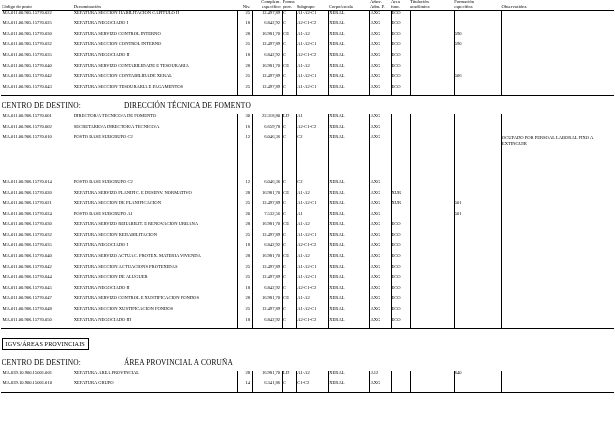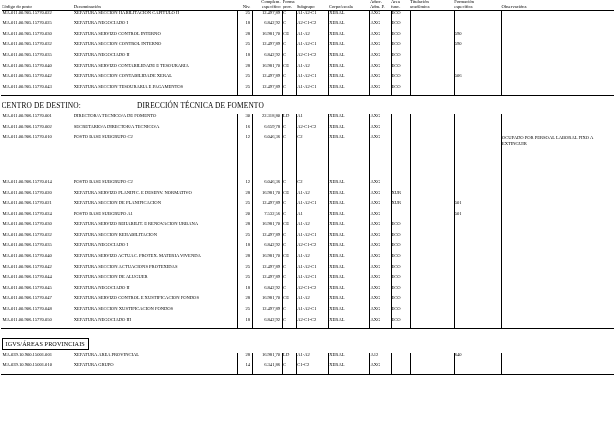--- a/index.html
+++ b/index.html
@@ -77,21 +77,21 @@
     padding-bottom: 4px;
   }
   .sect-wrap {
     position: relative;
     font-size: 7.4px;
     letter-spacing: 0.15px;
   }
   .sect-label { display: inline-block; font-family: Liberation Serif, serif; }
   .sect-value {
     display: inline-block;
-    margin-left: 56px;
+    margin-left: 43px;
   }
   tr.group td {
     border-left: none !important;
     height: auto;
     padding-top: 9px;
     padding-bottom: 3px;
   }
   .group-box {
     display: inline-block;
     border: 0.7px solid #000;
@@ -550,20 +550,25 @@
           <td class="">&nbsp;</td>
           <td class="">&nbsp;</td>
           <td class="obs">&nbsp;</td>
         </tr>
         <tr class="endrule">
           <td colspan="12"></td>
         </tr>
         <tr class="group">
           <td colspan="12"><span class="group-box">IGVS/ÁREAS PROVINCIAIS</span></td>
         </tr>
+        <tr class="section">
+          <td colspan="12">
+            <div class="sect-wrap"><span class="sect-label">CENTRO DE DESTINO:</span><span class="sect-value">ÁREA PROVINCIAL A CORUÑA</span></div>
+          </td>
+        </tr>
         <tr>
           <td class="first">MA.039.10.900.15001.001</td>
           <td class="nb">XEFATURA ÁREA PROVINCIAL</td>
           <td class="num">28</td>
           <td class="num">16.981,70</td>
           <td class="">LD</td>
           <td class="">A1-A2</td>
           <td class="">XERAL</td>
           <td class="">A12</td>
           <td class="">&nbsp;</td>

